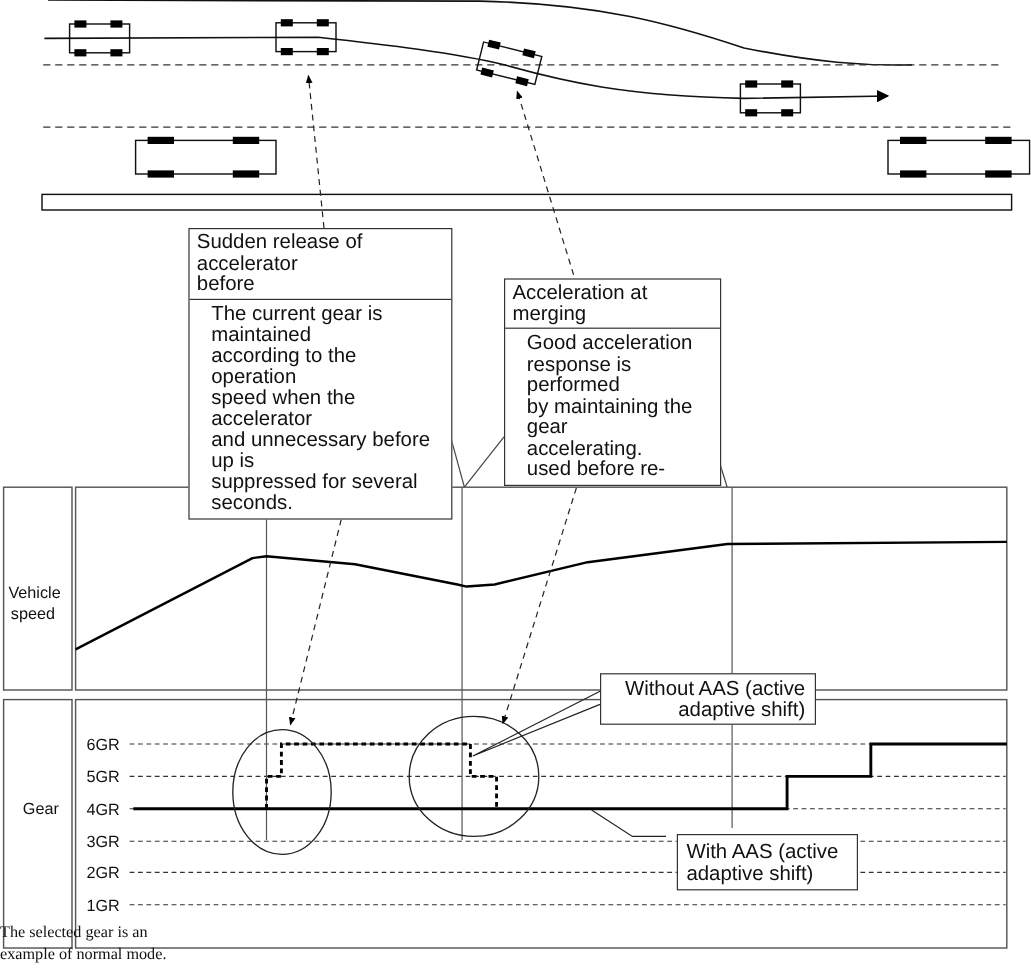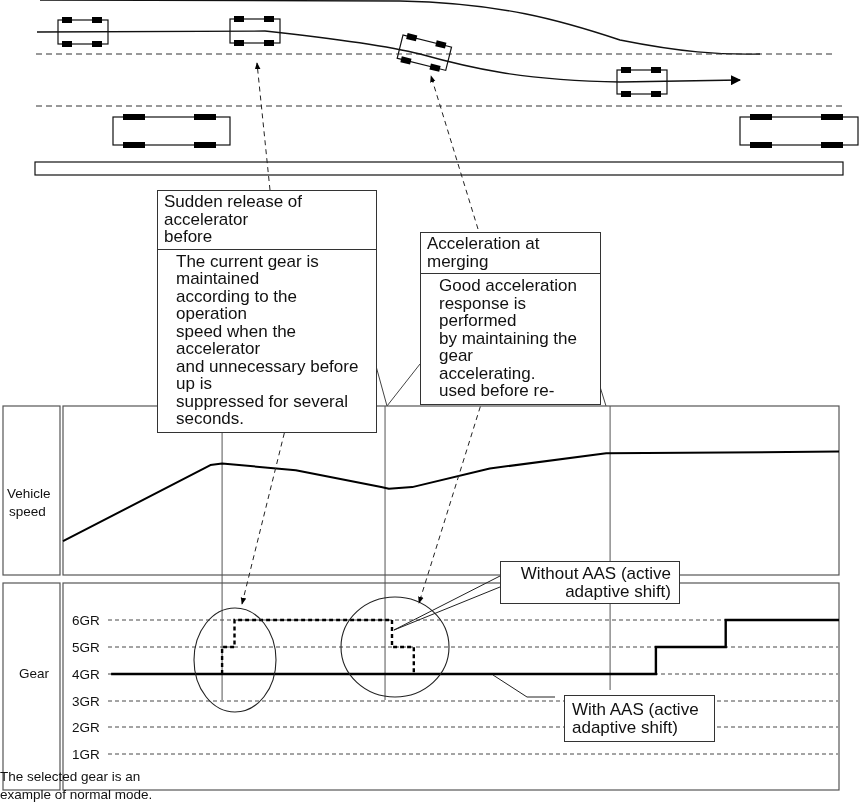--- a/index.html
+++ b/index.html
@@ -4,21 +4,21 @@
 <style>
   html, body { margin: 0; padding: 0; background: #ffffff; }
   body { width: 859px; height: 810px; position: relative; overflow: hidden;
          font-family: "Liberation Sans", sans-serif; color: #000; }
   #stage { position: absolute; left: 0; top: 0; }
   .txt { font-family: "Liberation Sans", sans-serif; font-size: 13.5px; fill: #111; }
   .box { position: absolute; background: #fff; border: 1.2px solid #333; box-sizing: border-box;
          font-family: "Liberation Sans", sans-serif; font-size: 17px; line-height: 17.5px; color: #111; }
   .box .hdr { border-bottom: 1.2px solid #333; padding: 2px 6px 3px 6px; }
   .box .bdy { padding: 3px 6px 4px 6px; margin-left: 12px; }
-  .note { position: absolute; left: 0px; top: 768px; font-family: Liberation Sans, sans-serif;
+  .note { position: absolute; left: 0px; top: 768px; font-family: Liberation Serif, serif;
           font-size: 13.5px; line-height: 18px; color: #111; width: 200px; }
 </style>
 </head>
 <body>
 
 <svg id="stage" width="859" height="810" viewBox="0 0 859 810" xmlns="http://www.w3.org/2000/svg">
   <defs>
     <marker id="arrowHead" viewBox="0 0 10 10" refX="9" refY="5" markerWidth="8" markerHeight="8" orient="auto-start-reverse">
       <path d="M0,0 L10,5 L0,10 z" fill="#000"></path>
     </marker>

